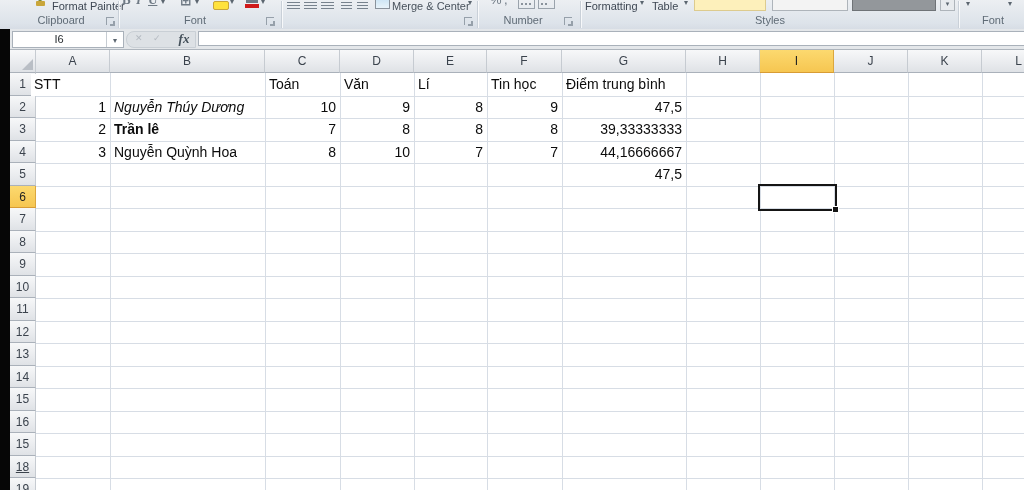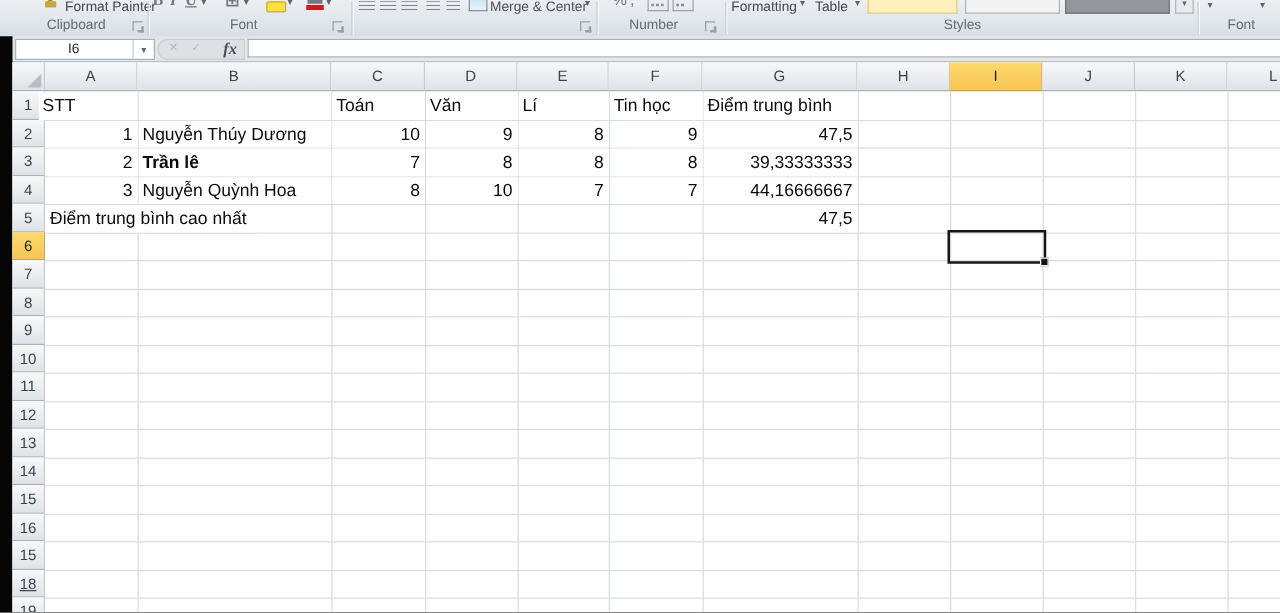--- a/index.html
+++ b/index.html
@@ -242,40 +242,39 @@
       <div class="hline" style="left: 26px; top: 383px; height: 1px; width: 988px;"></div>
       <div class="hline" style="left: 26px; top: 405.5px; height: 1px; width: 988px;"></div>
       <div class="hline" style="left: 26px; top: 428px; height: 1px; width: 988px;"></div>
       <div class="cell left" style="left: 21px; top: 24px; width: 73px; height: 21.5px; line-height: 21.5px;">STT</div>
       <div class="cell left" style="left: 256px; top: 24px; width: 74px; height: 21.5px; line-height: 21.5px;">Toán</div>
       <div class="cell left" style="left: 331px; top: 24px; width: 73px; height: 21.5px; line-height: 21.5px;">Văn</div>
       <div class="cell left" style="left: 405px; top: 24px; width: 72px; height: 21.5px; line-height: 21.5px;">Lí</div>
       <div class="cell left" style="left: 478px; top: 24px; width: 74px; height: 21.5px; line-height: 21.5px;">Tin học</div>
       <div class="cell left" style="left: 553px; top: 24px; width: 123px; height: 21.5px; line-height: 21.5px;">Điểm trung bình</div>
       <div class="cell right" style="left: 27px; top: 46.5px; width: 73px; height: 21.5px; line-height: 21.5px;">1</div>
-      <div class="cell left" style="left: 101px; top: 46.5px; width: 154px; height: 21.5px; line-height: 21.5px;">Nguyễn Thúy Dương</div>
+      <div class="cell left" style="left: 101px; top: 46.5px; width: 154px; height: 21.5px; line-height: 21.5px; font-style: italic;">Nguyễn Thúy Dương</div>
       <div class="cell right" style="left: 256px; top: 46.5px; width: 74px; height: 21.5px; line-height: 21.5px;">10</div>
       <div class="cell right" style="left: 331px; top: 46.5px; width: 73px; height: 21.5px; line-height: 21.5px;">9</div>
       <div class="cell right" style="left: 405px; top: 46.5px; width: 72px; height: 21.5px; line-height: 21.5px;">8</div>
       <div class="cell right" style="left: 478px; top: 46.5px; width: 74px; height: 21.5px; line-height: 21.5px;">9</div>
       <div class="cell right" style="left: 553px; top: 46.5px; width: 123px; height: 21.5px; line-height: 21.5px;">47,5</div>
       <div class="cell right" style="left: 27px; top: 69px; width: 73px; height: 21.5px; line-height: 21.5px;">2</div>
       <div class="cell left" style="left: 101px; top: 69px; width: 154px; height: 21.5px; line-height: 21.5px; font-weight: bold;">Trần lê</div>
       <div class="cell right" style="left: 256px; top: 69px; width: 74px; height: 21.5px; line-height: 21.5px;">7</div>
       <div class="cell right" style="left: 331px; top: 69px; width: 73px; height: 21.5px; line-height: 21.5px;">8</div>
       <div class="cell right" style="left: 405px; top: 69px; width: 72px; height: 21.5px; line-height: 21.5px;">8</div>
       <div class="cell right" style="left: 478px; top: 69px; width: 74px; height: 21.5px; line-height: 21.5px;">8</div>
       <div class="cell right" style="left: 553px; top: 69px; width: 123px; height: 21.5px; line-height: 21.5px;">39,33333333</div>
       <div class="cell right" style="left: 27px; top: 91.5px; width: 73px; height: 21.5px; line-height: 21.5px;">3</div>
       <div class="cell left" style="left: 101px; top: 91.5px; width: 154px; height: 21.5px; line-height: 21.5px;">Nguyễn Quỳnh Hoa</div>
       <div class="cell right" style="left: 256px; top: 91.5px; width: 74px; height: 21.5px; line-height: 21.5px;">8</div>
       <div class="cell right" style="left: 331px; top: 91.5px; width: 73px; height: 21.5px; line-height: 21.5px;">10</div>
       <div class="cell right" style="left: 405px; top: 91.5px; width: 72px; height: 21.5px; line-height: 21.5px;">7</div>
       <div class="cell right" style="left: 478px; top: 91.5px; width: 74px; height: 21.5px; line-height: 21.5px;">7</div>
       <div class="cell right" style="left: 553px; top: 91.5px; width: 123px; height: 21.5px; line-height: 21.5px;">44,16666667</div>
-      <div class="cell left spill" style="left: 27px; top: 114px; width: 73px; height: 21.5px; line-height: 21.5px;">Điểm trung bình cao nhất</div>
       <div class="cell right" style="left: 553px; top: 114px; width: 123px; height: 21.5px; line-height: 21.5px;">47,5</div>
       <div class="" id="selbox" style="left: 748px; top: 133.5px; width: 75px; height: 23.5px;">
         <div class="handle"></div>
       </div>
     </div>
 
 </div>
 
 </body></html>

